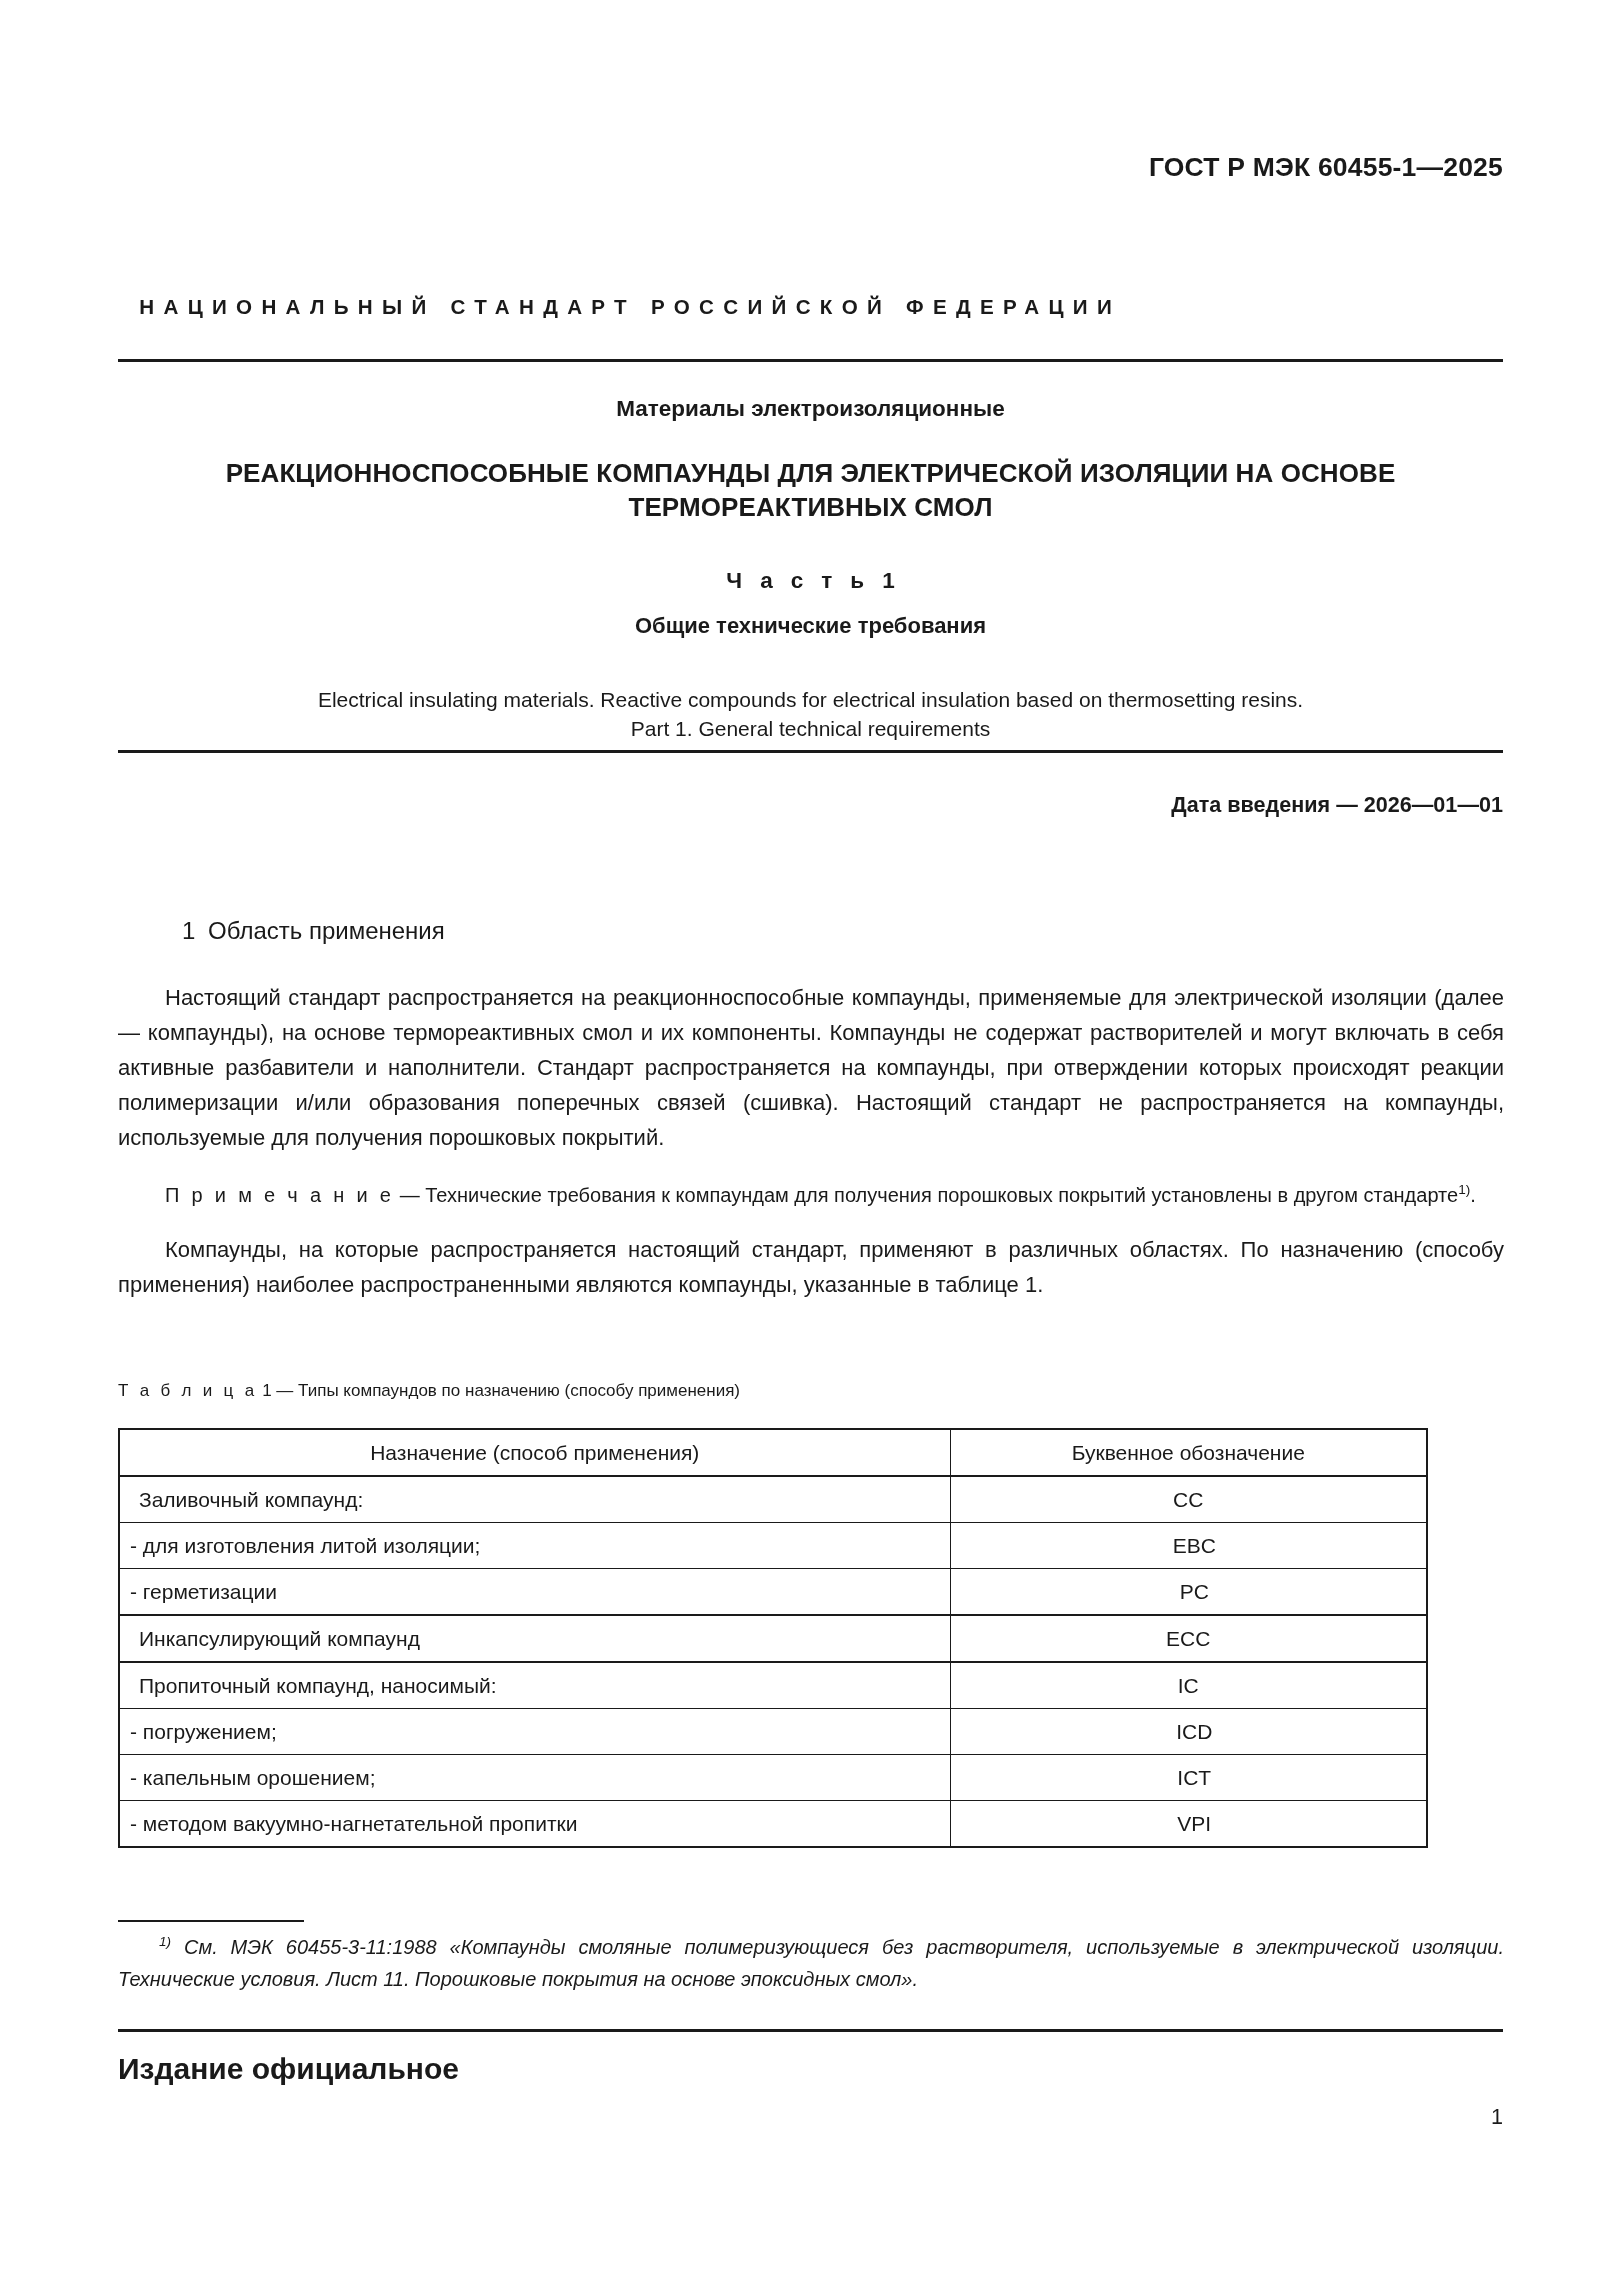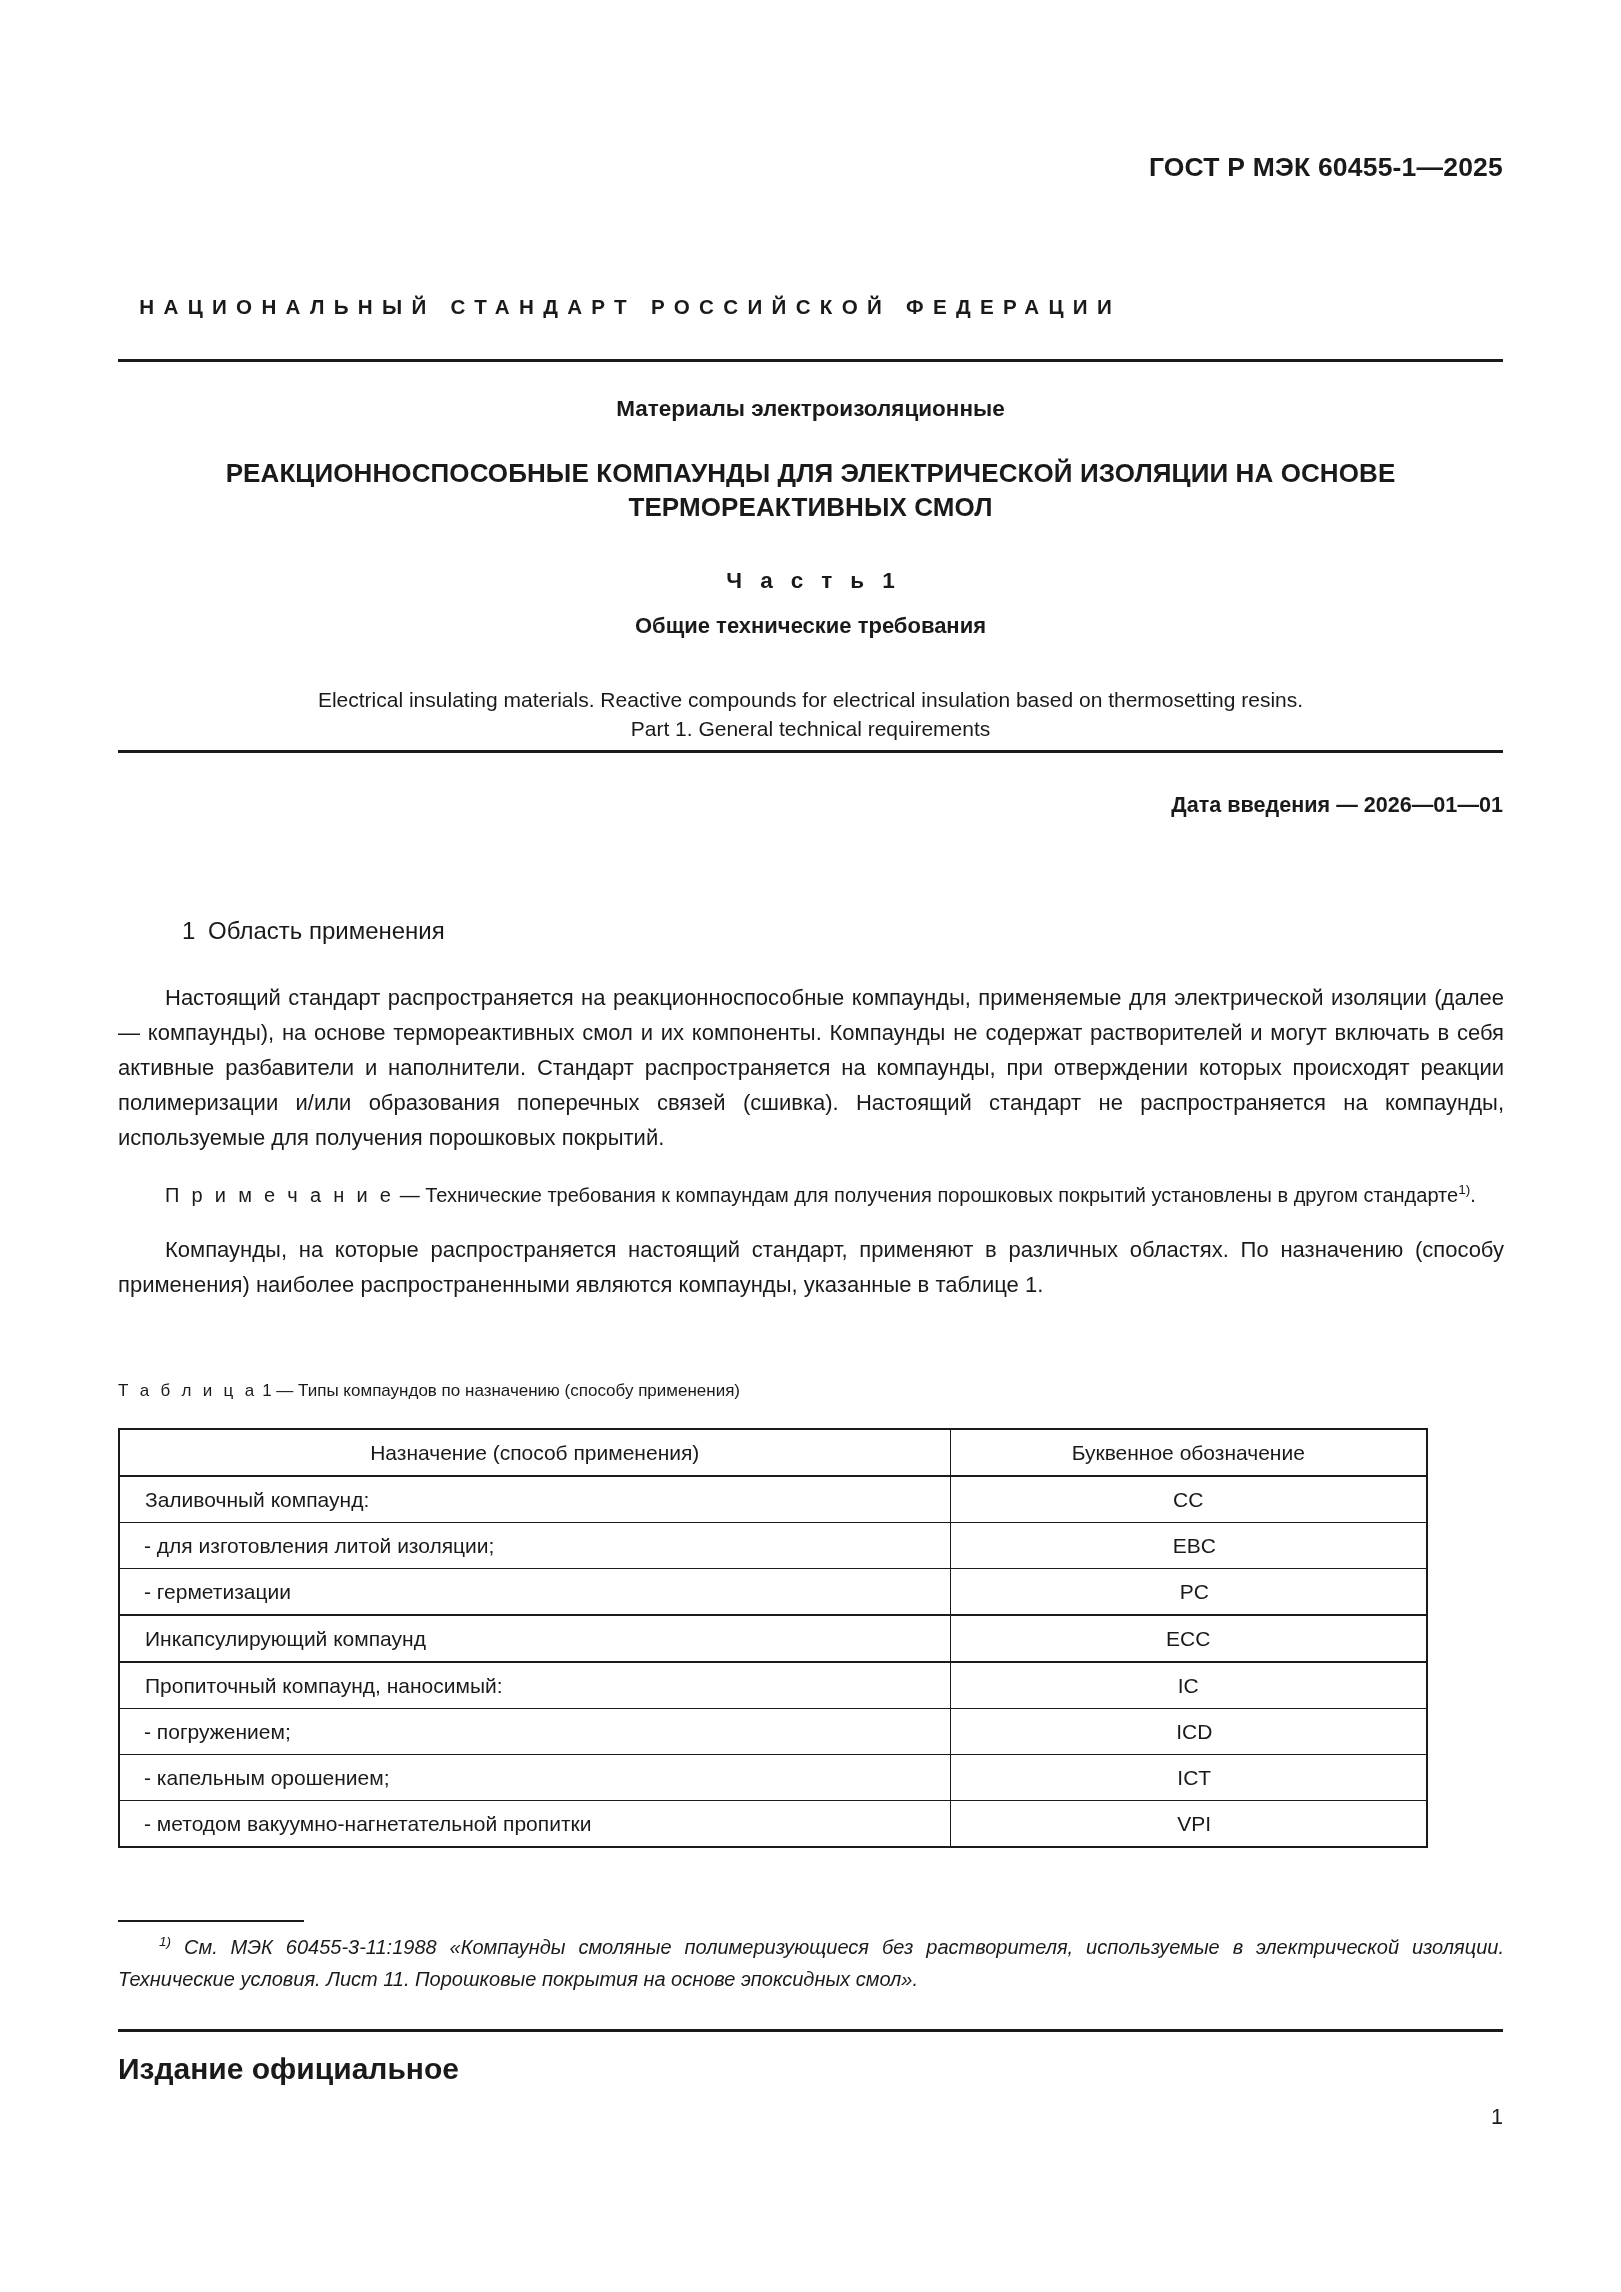--- a/index.html
+++ b/index.html
@@ -183,21 +183,21 @@
   .data-table thead th {
     text-align: center;
     height: 45px;
     border-bottom: 2.9px solid #1a1a1a;
   }
   .data-table tbody td {
     height: 45px;
   }
   .data-table td.desc {
     text-align: left;
-    padding-left: 25px;
+    padding-left: 19px;
   }
   .data-table td.code {
     text-align: center;
   }
   tr.group-start td {
     border-top: 2.9px solid #1a1a1a;
   }
   tr.inner td {
     border-top: 1px solid transparent;
     padding-left: 12px;
@@ -209,21 +209,21 @@
     border-top: 2.9px solid #1a1a1a;
   }
   .data-table tbody tr td:first-child,
   .data-table thead tr th:first-child {
     border-left: 2.9px solid #1a1a1a;
   }
   .data-table tbody tr td:last-child,
   .data-table thead tr th:last-child {
     border-right: 2.9px solid #1a1a1a;
   }
-  .data-table td.desc.sub { padding-left: 24px; }
+  .data-table td.desc.sub { padding-left: 10px; }
 
   
   .footnote-rule {
     position: absolute;
     top: 1912px;
     left: 118px;
     width: 186px;
     border: 0;
     border-top: 2.9px solid #1a1a1a;
     margin: 0;

